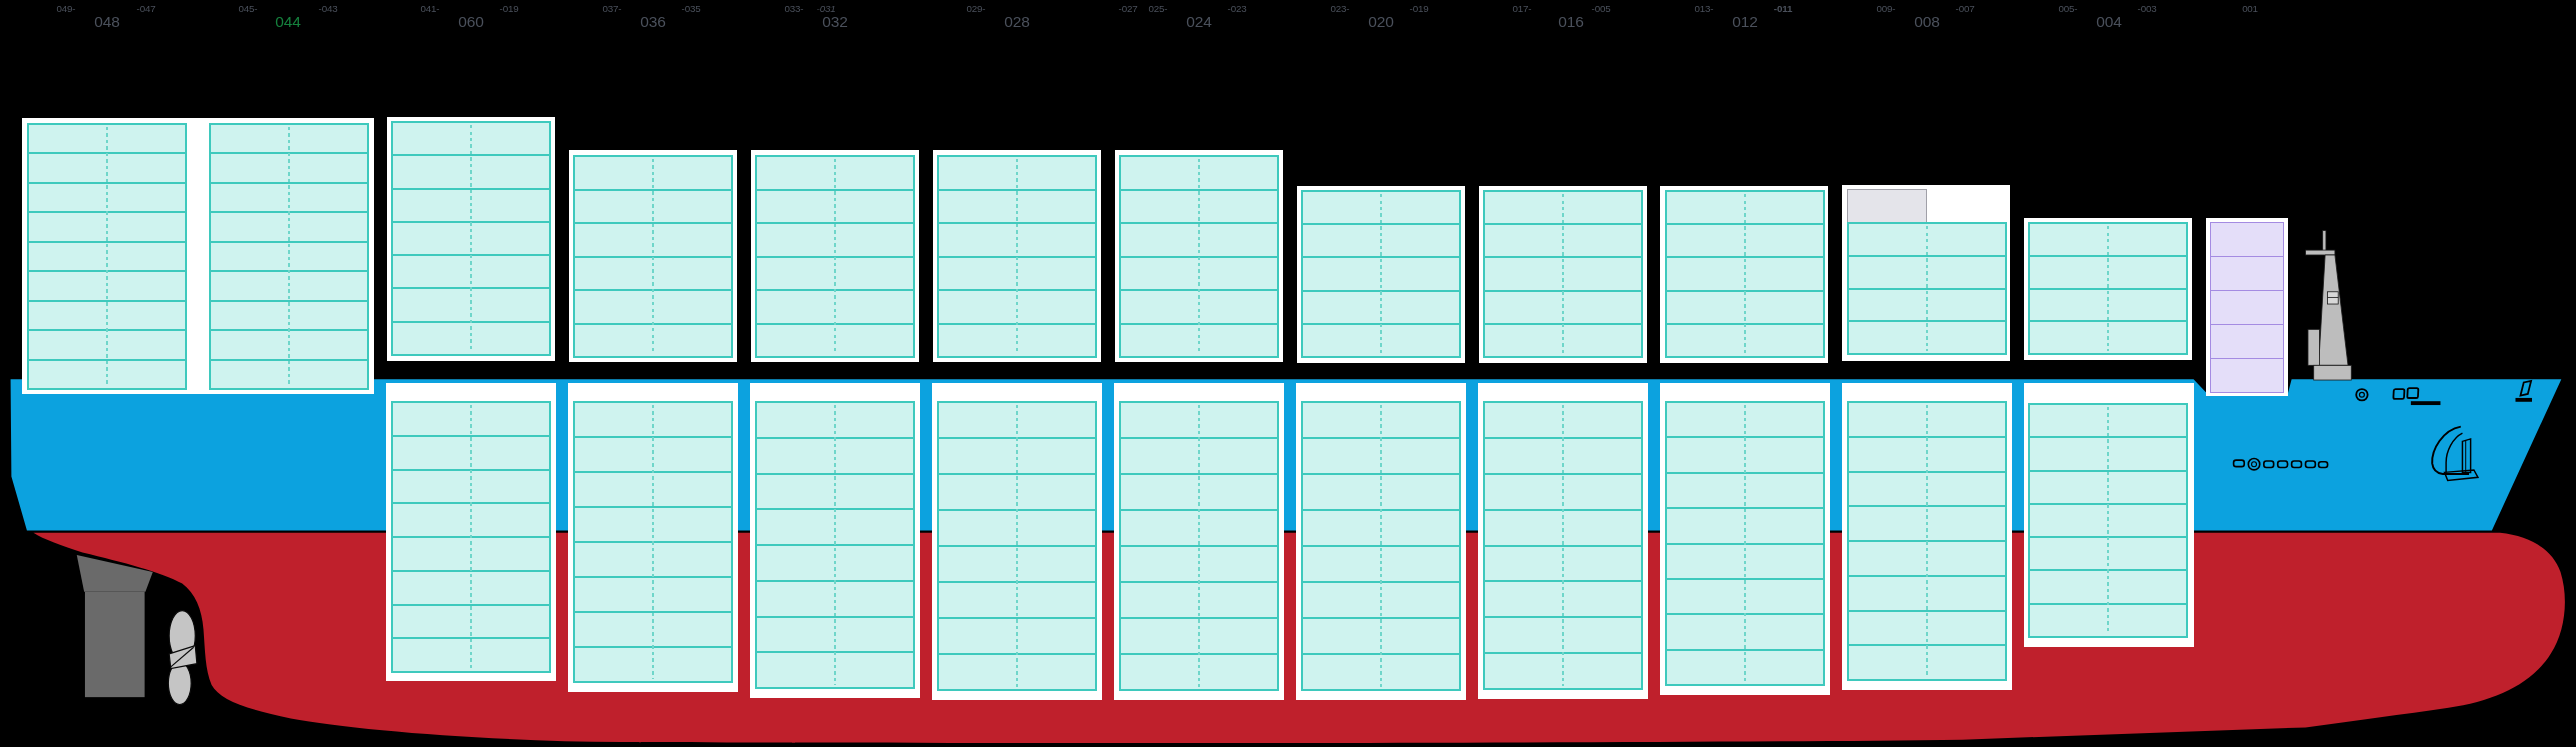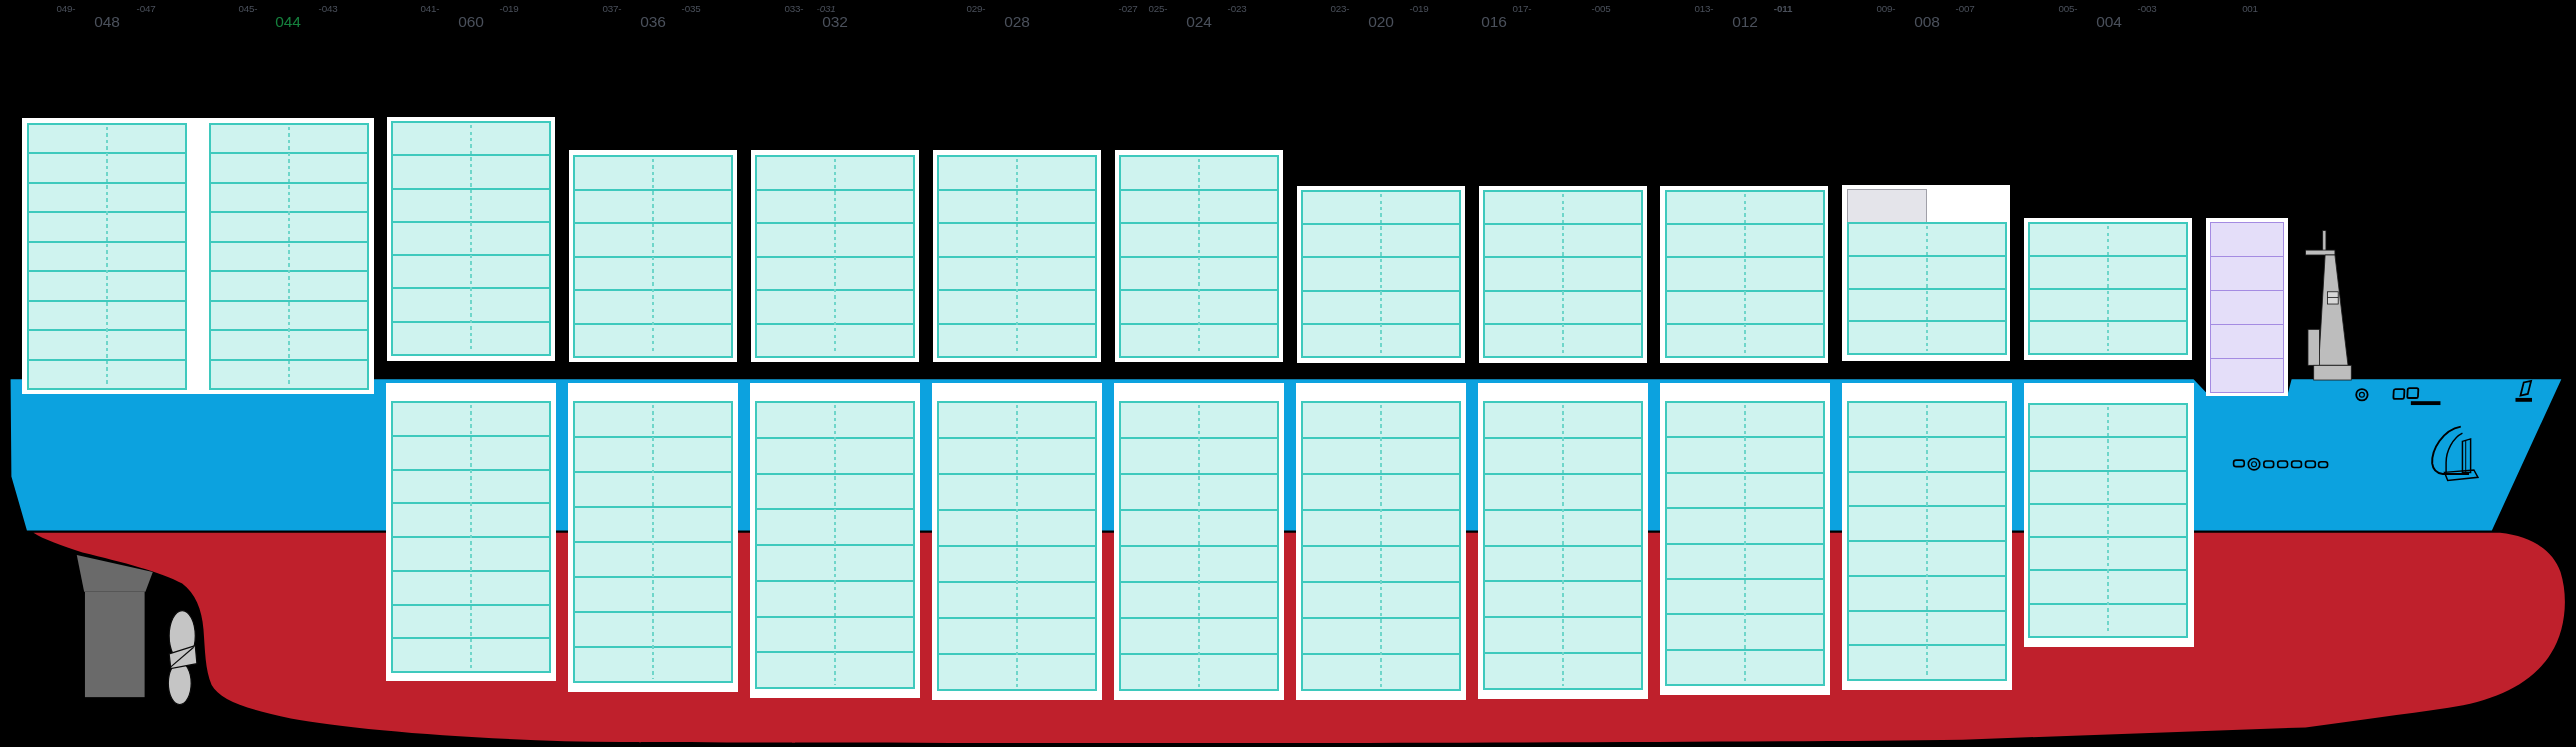--- a/index.html
+++ b/index.html
@@ -273,21 +273,21 @@
         <div class="tier" style="border-bottom: 2.5px solid rgb(62, 201, 189);"></div>
         <div class="tier" style="border-bottom: 2.5px solid rgb(62, 201, 189);"></div>
         <div class="tier" style="border-bottom: 2.5px solid rgb(62, 201, 189);"></div>
         <div class="tier" style="border-bottom: 2.5px solid rgb(62, 201, 189);"></div>
         <div class="tier" style="border-bottom: 2.5px solid rgb(62, 201, 189);"></div>
         <div class="tier"></div>
         <div class="divider" style="background-image: repeating-linear-gradient(rgb(111, 214, 202) 0px, rgb(111, 214, 202) 3.3px, transparent 3.3px, transparent 6.5px);"></div>
       </div>
       <div class="bay-label odd" style="left: 1522px; color: rgb(74, 80, 91);">017-</div>
       <div class="bay-label odd" style="left: 1601px; color: rgb(74, 80, 91);">-005</div>
-      <div class="bay-label even" style="left: 1494px; color: rgb(74, 80, 91);">016</div>
+      <div class="bay-label even" style="left: 1571px; color: rgb(74, 80, 91);">016</div>
       <div class="panel" style="left: 1479px; top: 186px; width: 168px; height: 177px; background: rgb(255, 255, 255);"></div>
       <div class="grid" style="left: 1483px; top: 190px; width: 160px; height: 168px; background: rgb(207, 243, 239); border: 2.5px solid rgb(62, 201, 189);">
         <div class="tier" style="border-bottom: 2.5px solid rgb(62, 201, 189);"></div>
         <div class="tier" style="border-bottom: 2.5px solid rgb(62, 201, 189);"></div>
         <div class="tier" style="border-bottom: 2.5px solid rgb(62, 201, 189);"></div>
         <div class="tier" style="border-bottom: 2.5px solid rgb(62, 201, 189);"></div>
         <div class="tier"></div>
         <div class="divider" style="background-image: repeating-linear-gradient(rgb(111, 214, 202) 0px, rgb(111, 214, 202) 3.3px, transparent 3.3px, transparent 6.5px);"></div>
       </div>
       <div class="panel" style="left: 1478px; top: 383px; width: 170px; height: 316px; background: rgb(255, 255, 255);"></div>

